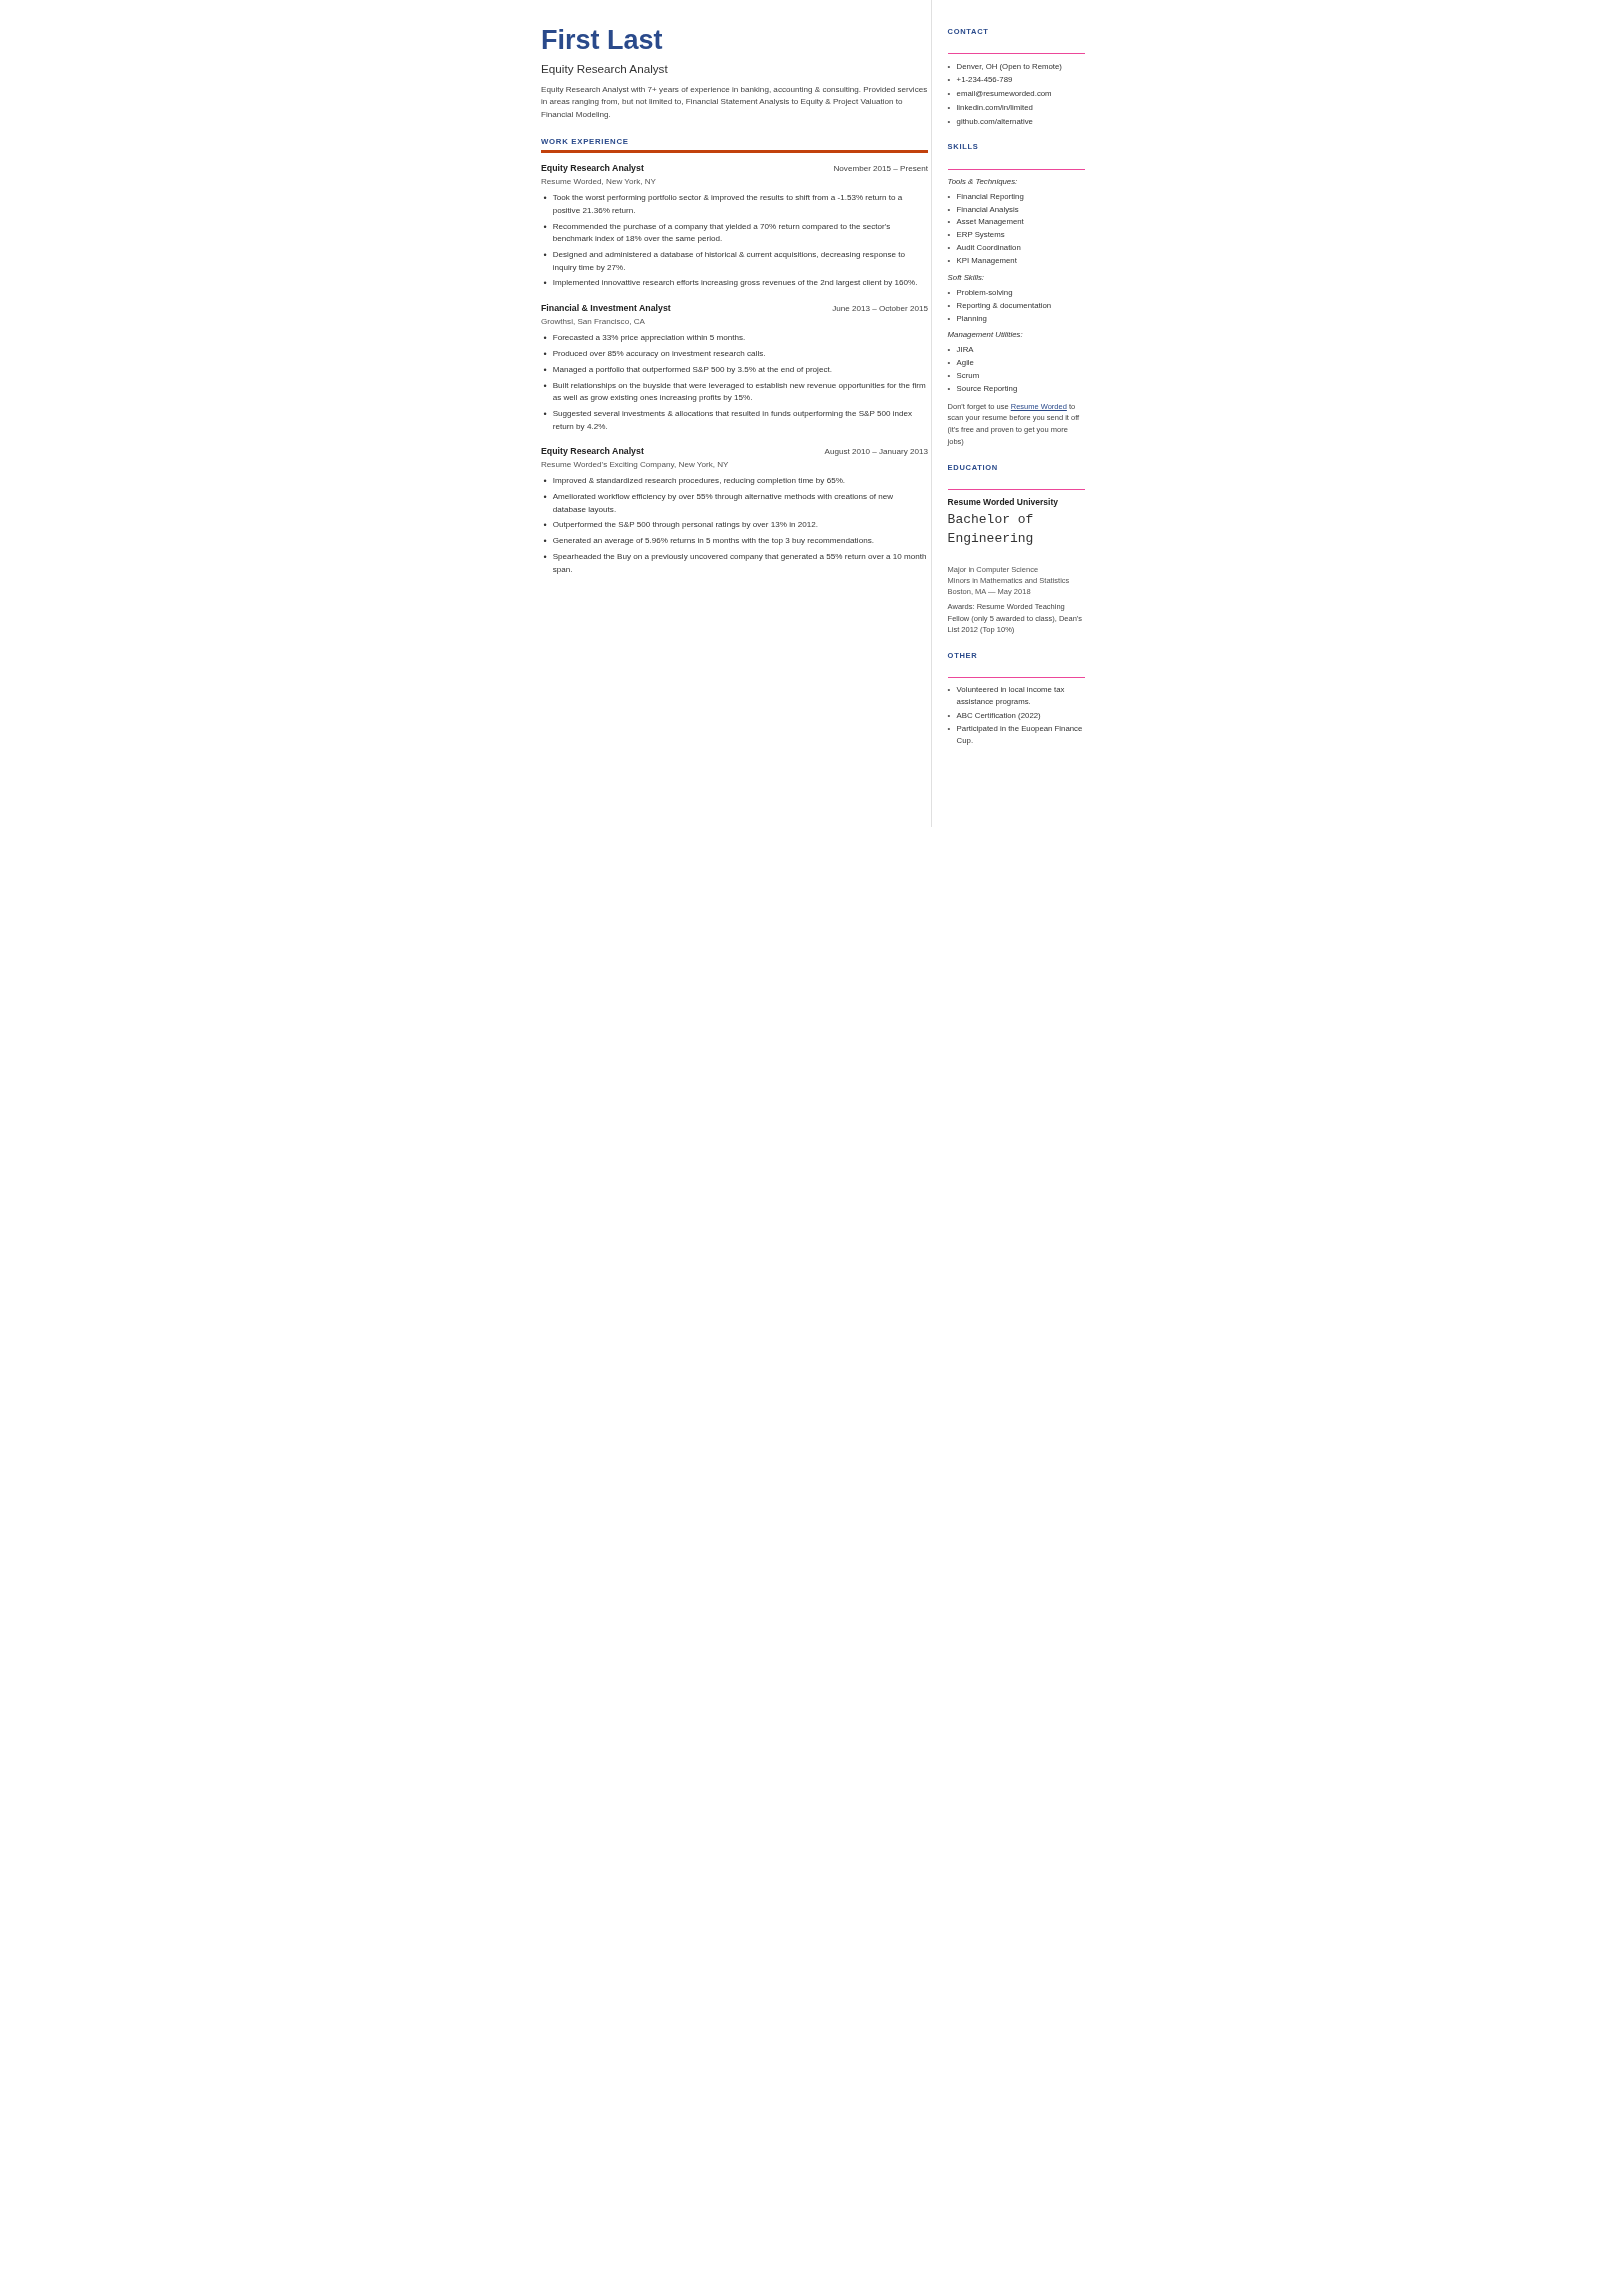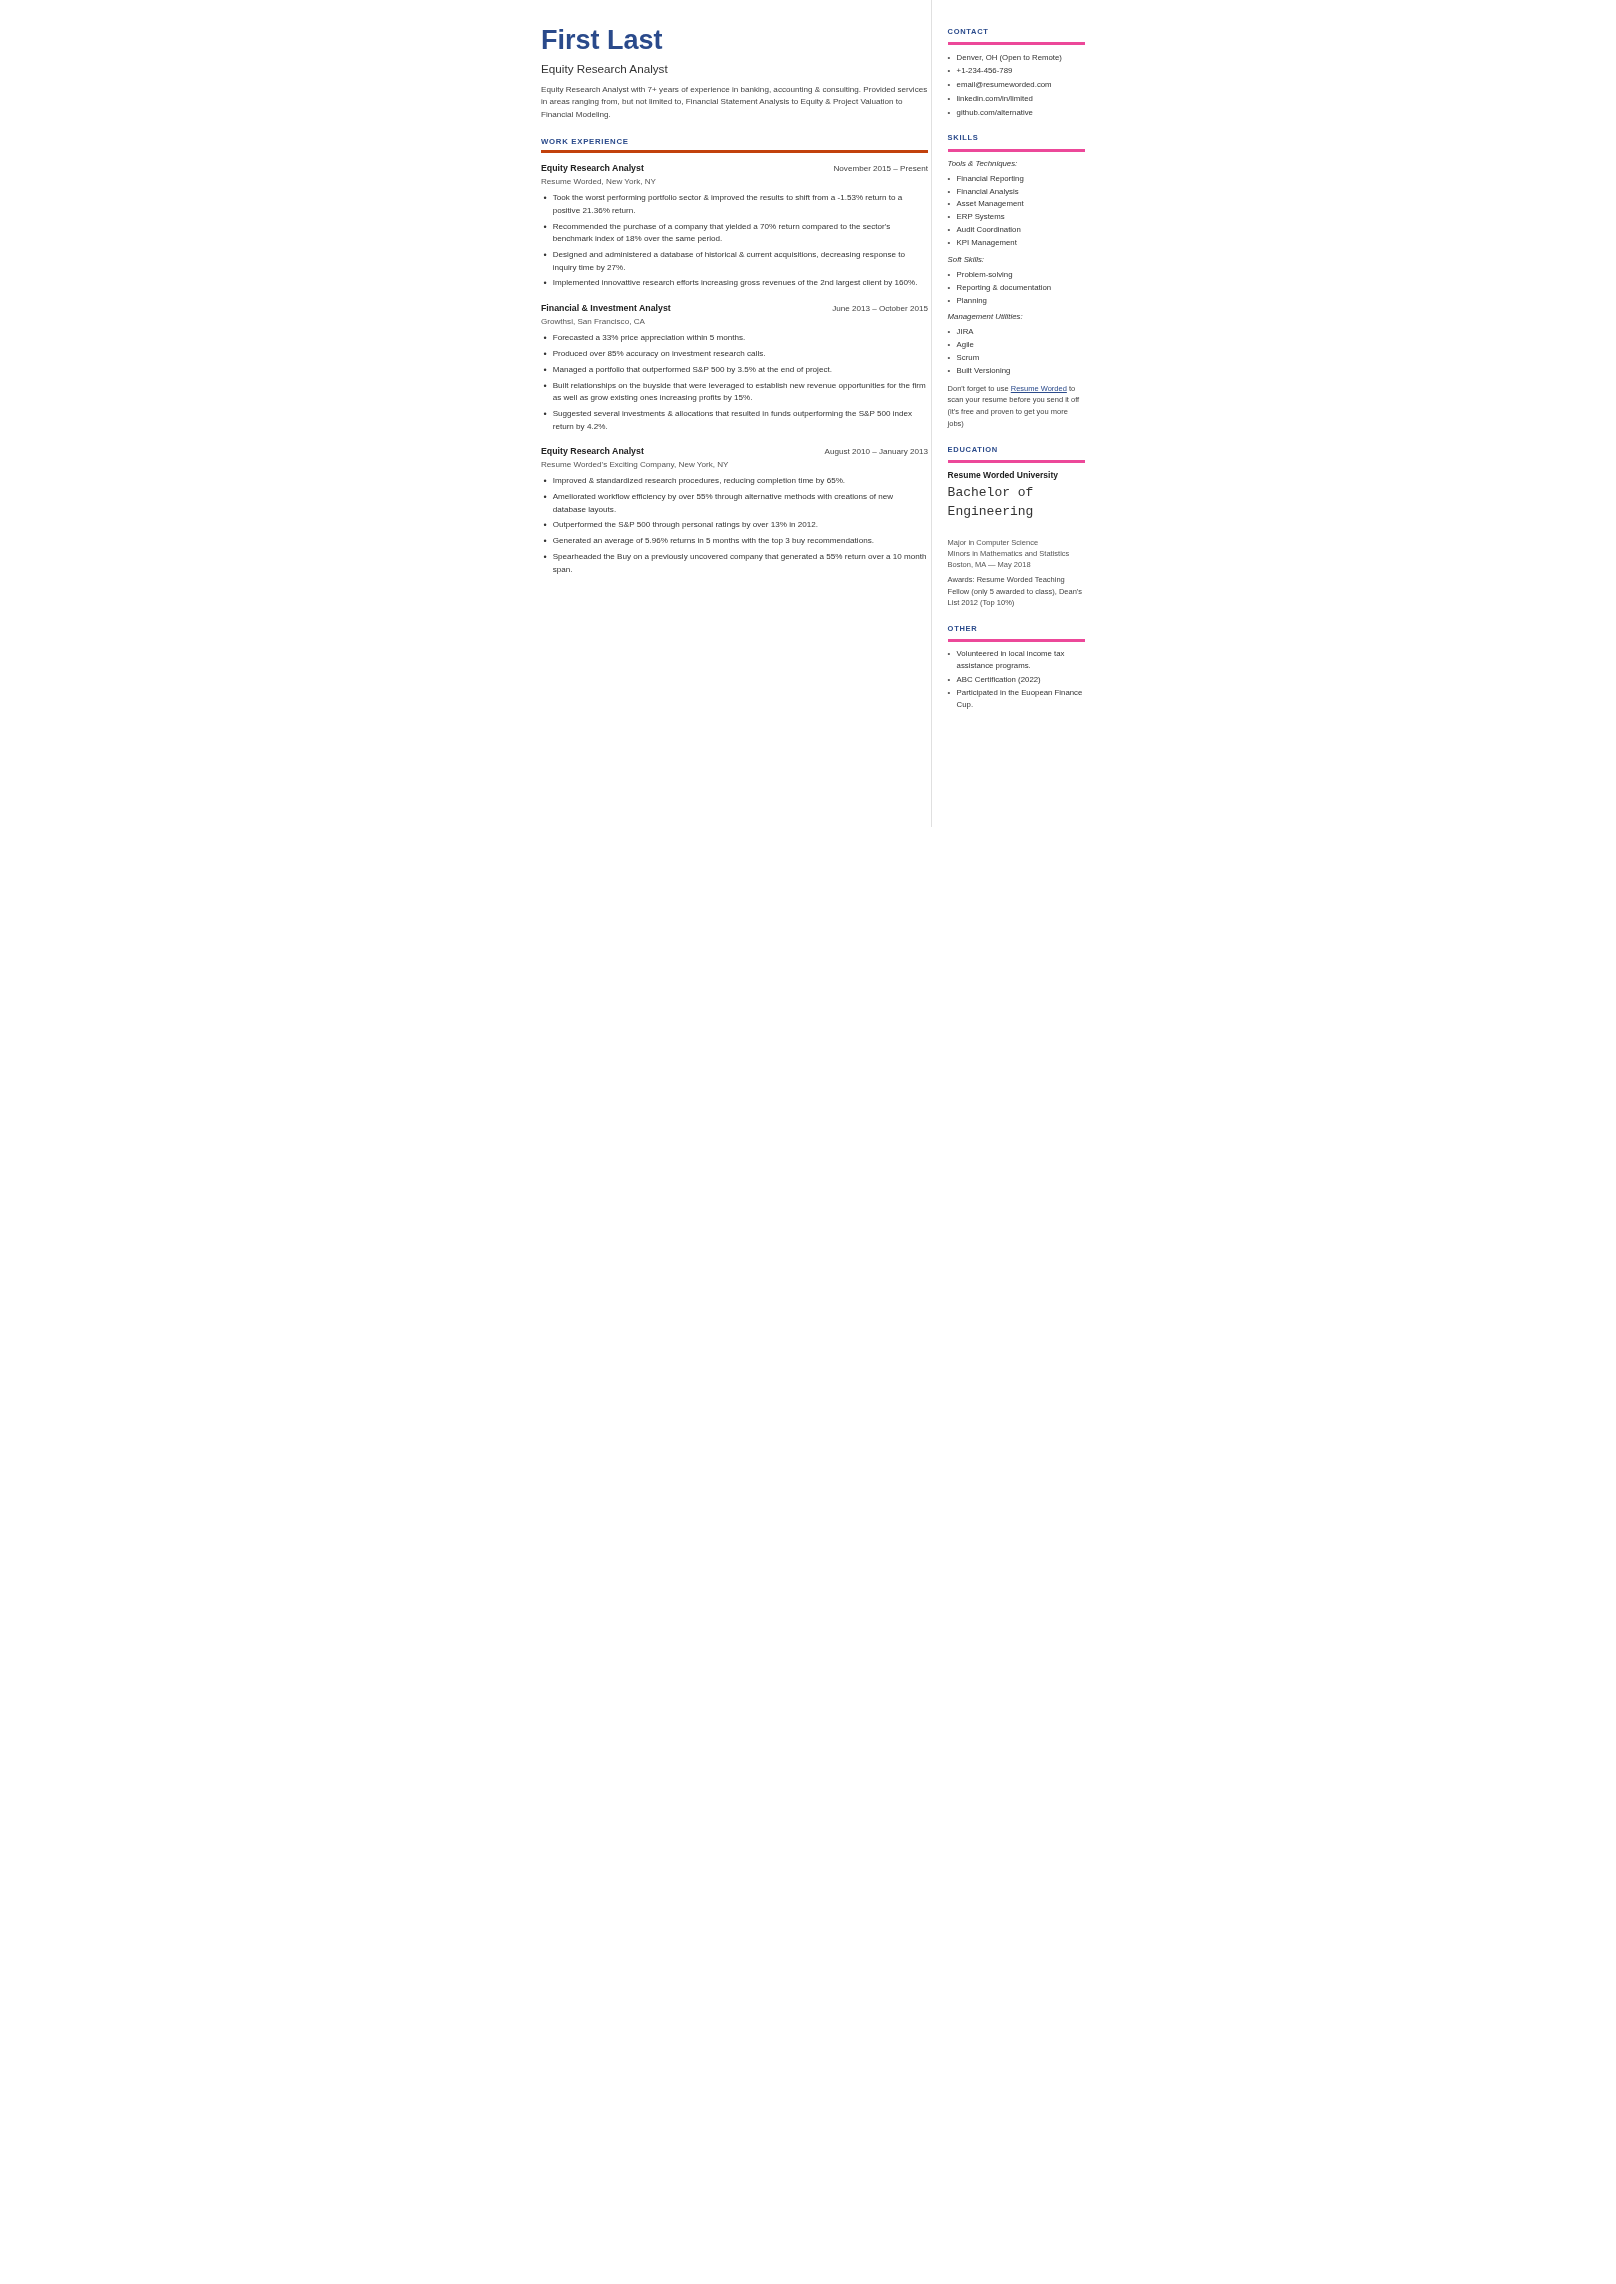--- a/index.html
+++ b/index.html
@@ -116,22 +116,22 @@
     .right-section {
       margin-bottom: 14.3px;
     }
     .right-section-title {
       font-size: 7.5px;
       font-weight: 700;
       color: #2a4a8b;
       font-family: Arial, Helvetica, sans-serif;
       text-transform: uppercase;
       letter-spacing: 0.7px;
-      border-bottom: 3px solid #ec4899;
-      padding-bottom: 5px;
+      border-bottom: 1px solid #ec4899;
+      padding-bottom: 16px;
       margin-bottom: 6.5px;
     }
     .contact-list {
       list-style: none;
       padding: 0;
     }
     .contact-list li {
       font-size: 7.8px;
       font-family: Arial, Helvetica, sans-serif;
       color: #333;
@@ -326,21 +326,21 @@
           <li>Planning</li>
         </ul>
       </div>
 
       <div>
         <div class="skills-category-label">Management Utilities:</div>
         <ul class="skills-list">
           <li>JIRA</li>
           <li>Agile</li>
           <li>Scrum</li>
-          <li>Built Versioning</li>
+          <li>Source Reporting</li>
         </ul>
       </div>
 
       <div class="promo-text">
         <span>Don't forget to use </span><a href="#">Resume Worded</a><span> to scan your resume before you send it off (it's free and proven to get you more jobs)</span>
       </div>
     </div>
 
     <div class="right-section">
       <div class="right-section-title">EDUCATION</div>

